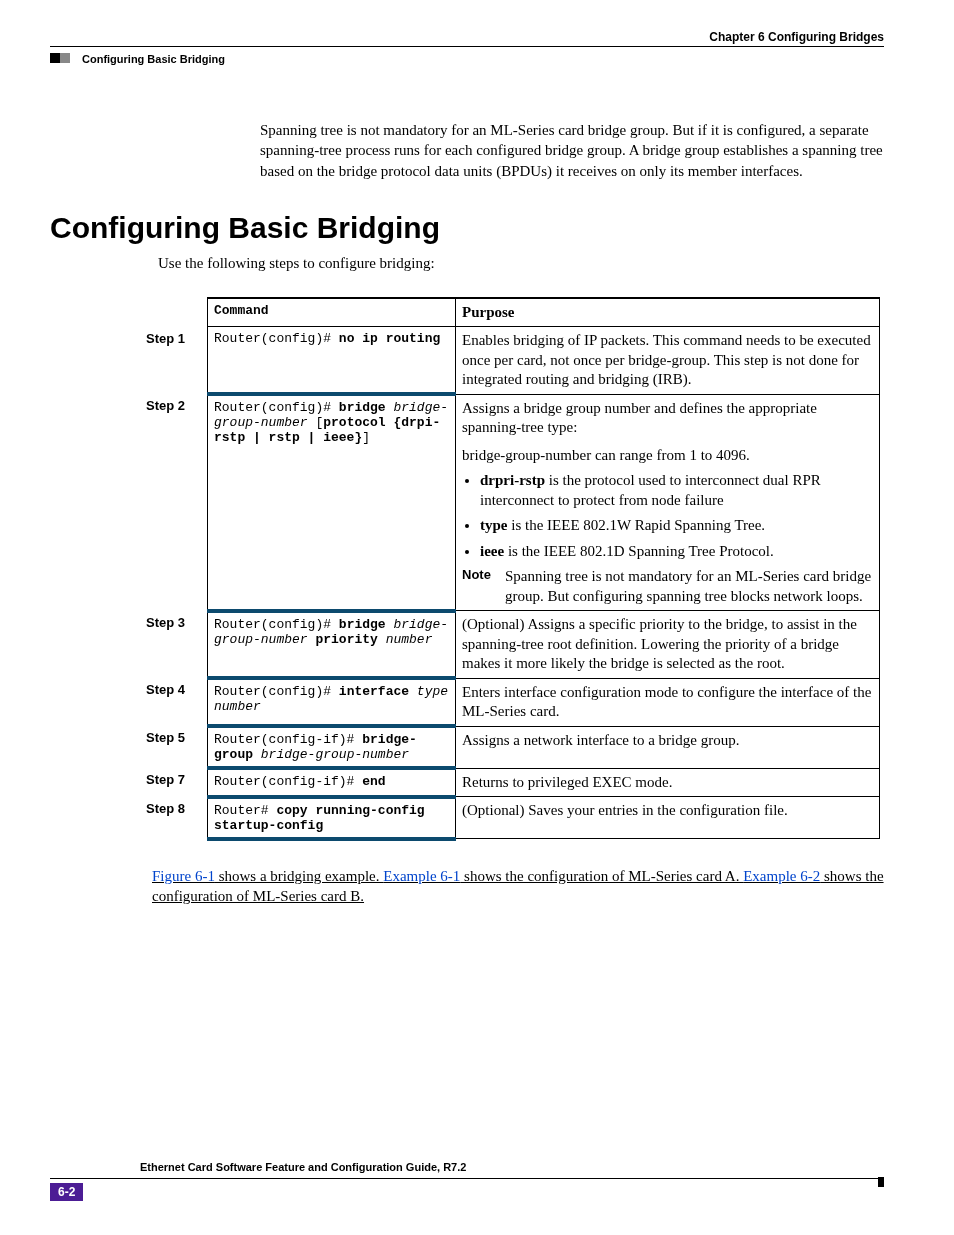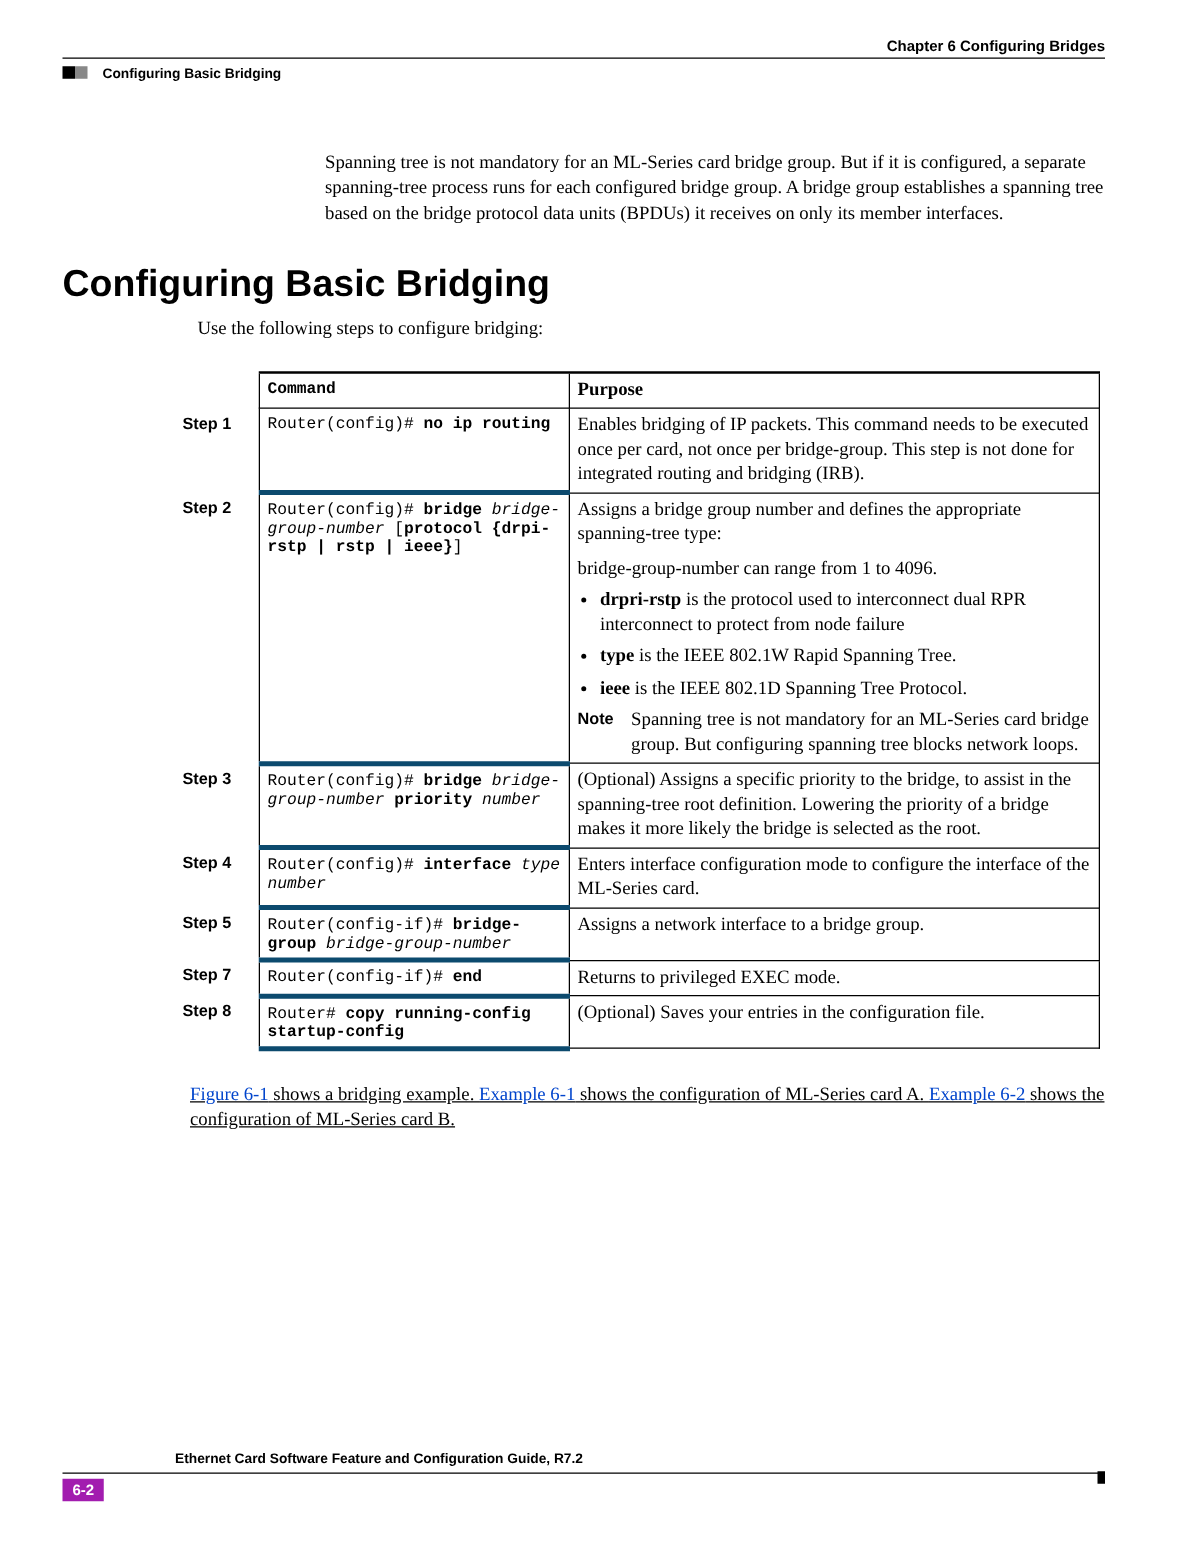--- a/index.html
+++ b/index.html
@@ -128,21 +128,21 @@
     left:140px;
     bottom:62px;
     font-family: Arial, Helvetica, sans-serif;
     font-weight:bold;
     font-size:11px;
   }
   .footer-page-box {
     position:absolute;
     left:50px;
     bottom:34px;
-    background:#a21caf;
+    background:#4c1d95;
     color:#fff;
     font-family: Arial, Helvetica, sans-serif;
     font-weight:bold;
     font-size:12px;
     padding:2px 8px;
     text-align:center;
   }
   .footer-bar-right {
     position:absolute;
     right:70px;

